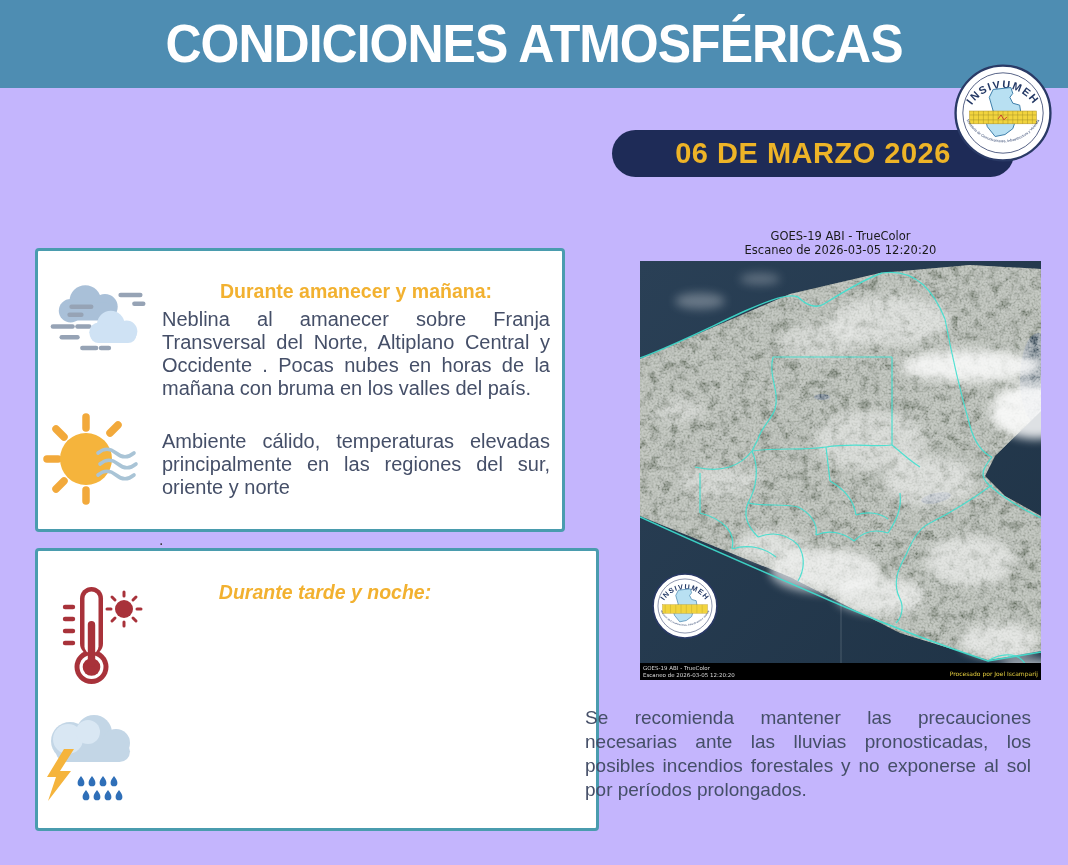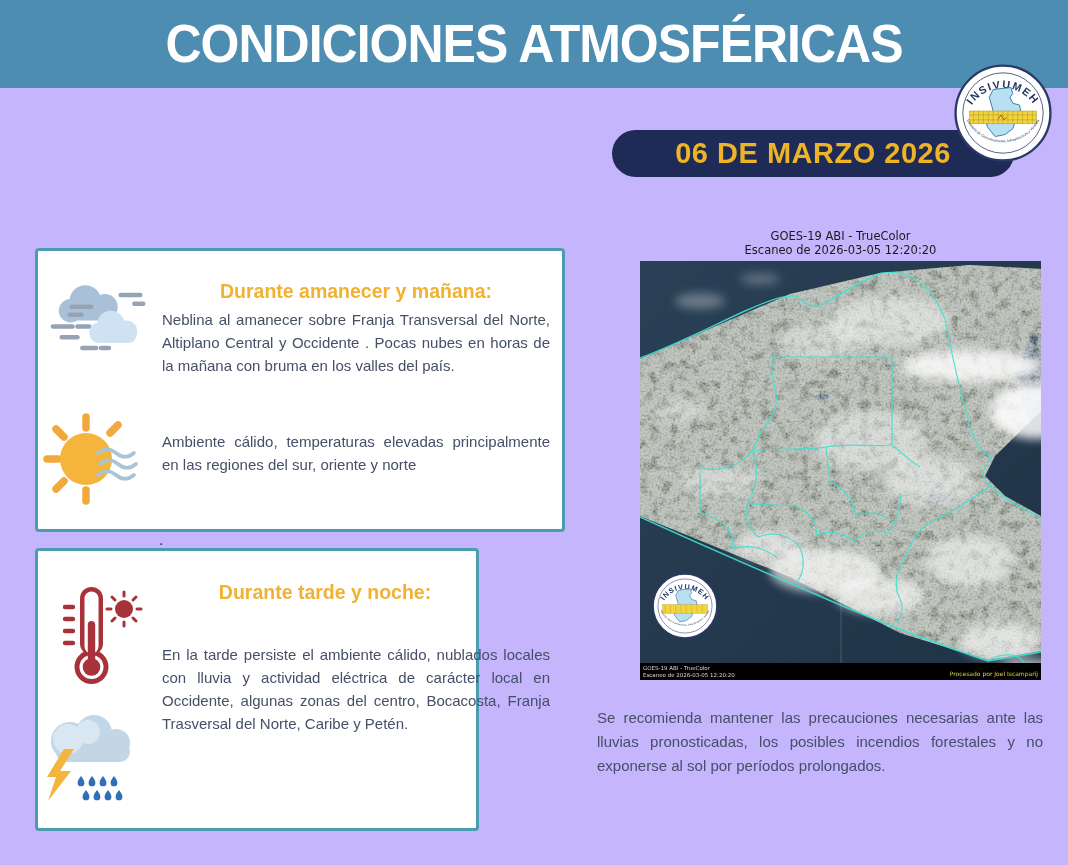--- a/index.html
+++ b/index.html
@@ -12,31 +12,31 @@
                 transform:scaleY(1.08);white-space:nowrap;}
   .date-pill{position:absolute;left:612px;top:90px;width:402px;height:47px;background:#1e2b57;
              border-radius:26px;display:flex;align-items:center;justify-content:center;margin-top:40px;}
   .date-text{color:#eeb427;font-size:29px;font-weight:bold;letter-spacing:.5px;}
   .logo-slot{position:absolute;left:954px;top:64px;width:98px;height:98px;}
   .synopsis{position:absolute;left:134px;top:162px;width:800px;text-align:center;
             color:#1c3770;font-weight:bold;font-size:17.5px;}
   
   .card{position:absolute;border:3px solid #4a9cae;border-radius:4px;background:#fff;box-sizing:border-box;}
   #card-morning{left:35px;top:248px;width:530px;height:284px;}
-  #card-evening{left:35px;top:548px;width:444px;height:283px;}
+  #card-evening{left:35px;top:548px;width:564px;height:283px;font-style:italic;}
   .card-title{position:absolute;color:#f2b130;font-weight:bold;font-size:19.5px;text-align:center;}
-  .card-par{position:absolute;color:#454f68;font-size:15px;line-height:23px;text-align:justify;}
+  .card-par{position:absolute;color:#454f68;font-size:20px;line-height:23px;text-align:justify;}
   .icon-box{position:absolute;}
   .stray-dot{position:absolute;left:159px;top:531px;font-size:16px;color:#3a3a3a;}
   
   .sat-title{position:absolute;left:640px;top:230px;width:401px;text-align:center;
              font-family:"DejaVu Sans",sans-serif;font-size:11.5px;line-height:13.5px;color:#1a1a1a;}
   .sat-frame{position:absolute;left:640px;top:261px;width:401px;height:419px;}
-  .recommendation{position:absolute;left:597px;top:706px;width:446px;color:#454f68;
-                  font-size:15px;line-height:24px;text-align:justify;}
+  .recommendation{position:absolute;left:585px;top:706px;width:446px;color:#454f68;
+                  font-size:19px;line-height:24px;text-align:justify;}
   svg{display:block;}
 </style>
 </head>
 <body>
 
 <div id="canvas">
 
   <div class="header-bar">
     <div class="header-title">CONDICIONES ATMOSFÉRICAS</div>
   </div>
@@ -146,21 +146,20 @@
               <line x1="81" y1="30" x2="85" y2="30"></line>
             <line x1="56" y1="18" x2="59" y2="21"></line>
               <line x1="77" y1="39" x2="80" y2="42"></line>
             <line x1="80" y1="18" x2="77" y2="21"></line>
               <line x1="59" y1="39" x2="56" y2="42"></line>
           </g>
         </g>
       </svg>
     </div>
     <div class="card-title" style="left:122px;top:30px;width:330px;">Durante tarde y noche:</div>
-    <div class="card-par" style="left:124px;top:92px;width:388px;">En la tarde persiste el ambiente cálido, nublados locales con lluvia y actividad eléctrica de carácter local en Occidente, algunas zonas del centro, Bocacosta, Franja Trasversal del Norte, Caribe y Petén.</div>
     <div class="icon-box" style="left:-8px;top:146px;">
       <svg width="120" height="112" viewBox="0 0 120 112">
         <g fill="#c3d6e6">
           <circle cx="40" cy="44" r="19"></circle>
             <circle cx="64" cy="36" r="18"></circle>
           <circle cx="86" cy="46" r="14"></circle>
             <rect x="26" y="44" width="74" height="21" rx="10.5"></rect>
         </g>
         <g fill="#d9e7f3">
           <circle cx="38" cy="42" r="15"></circle>

